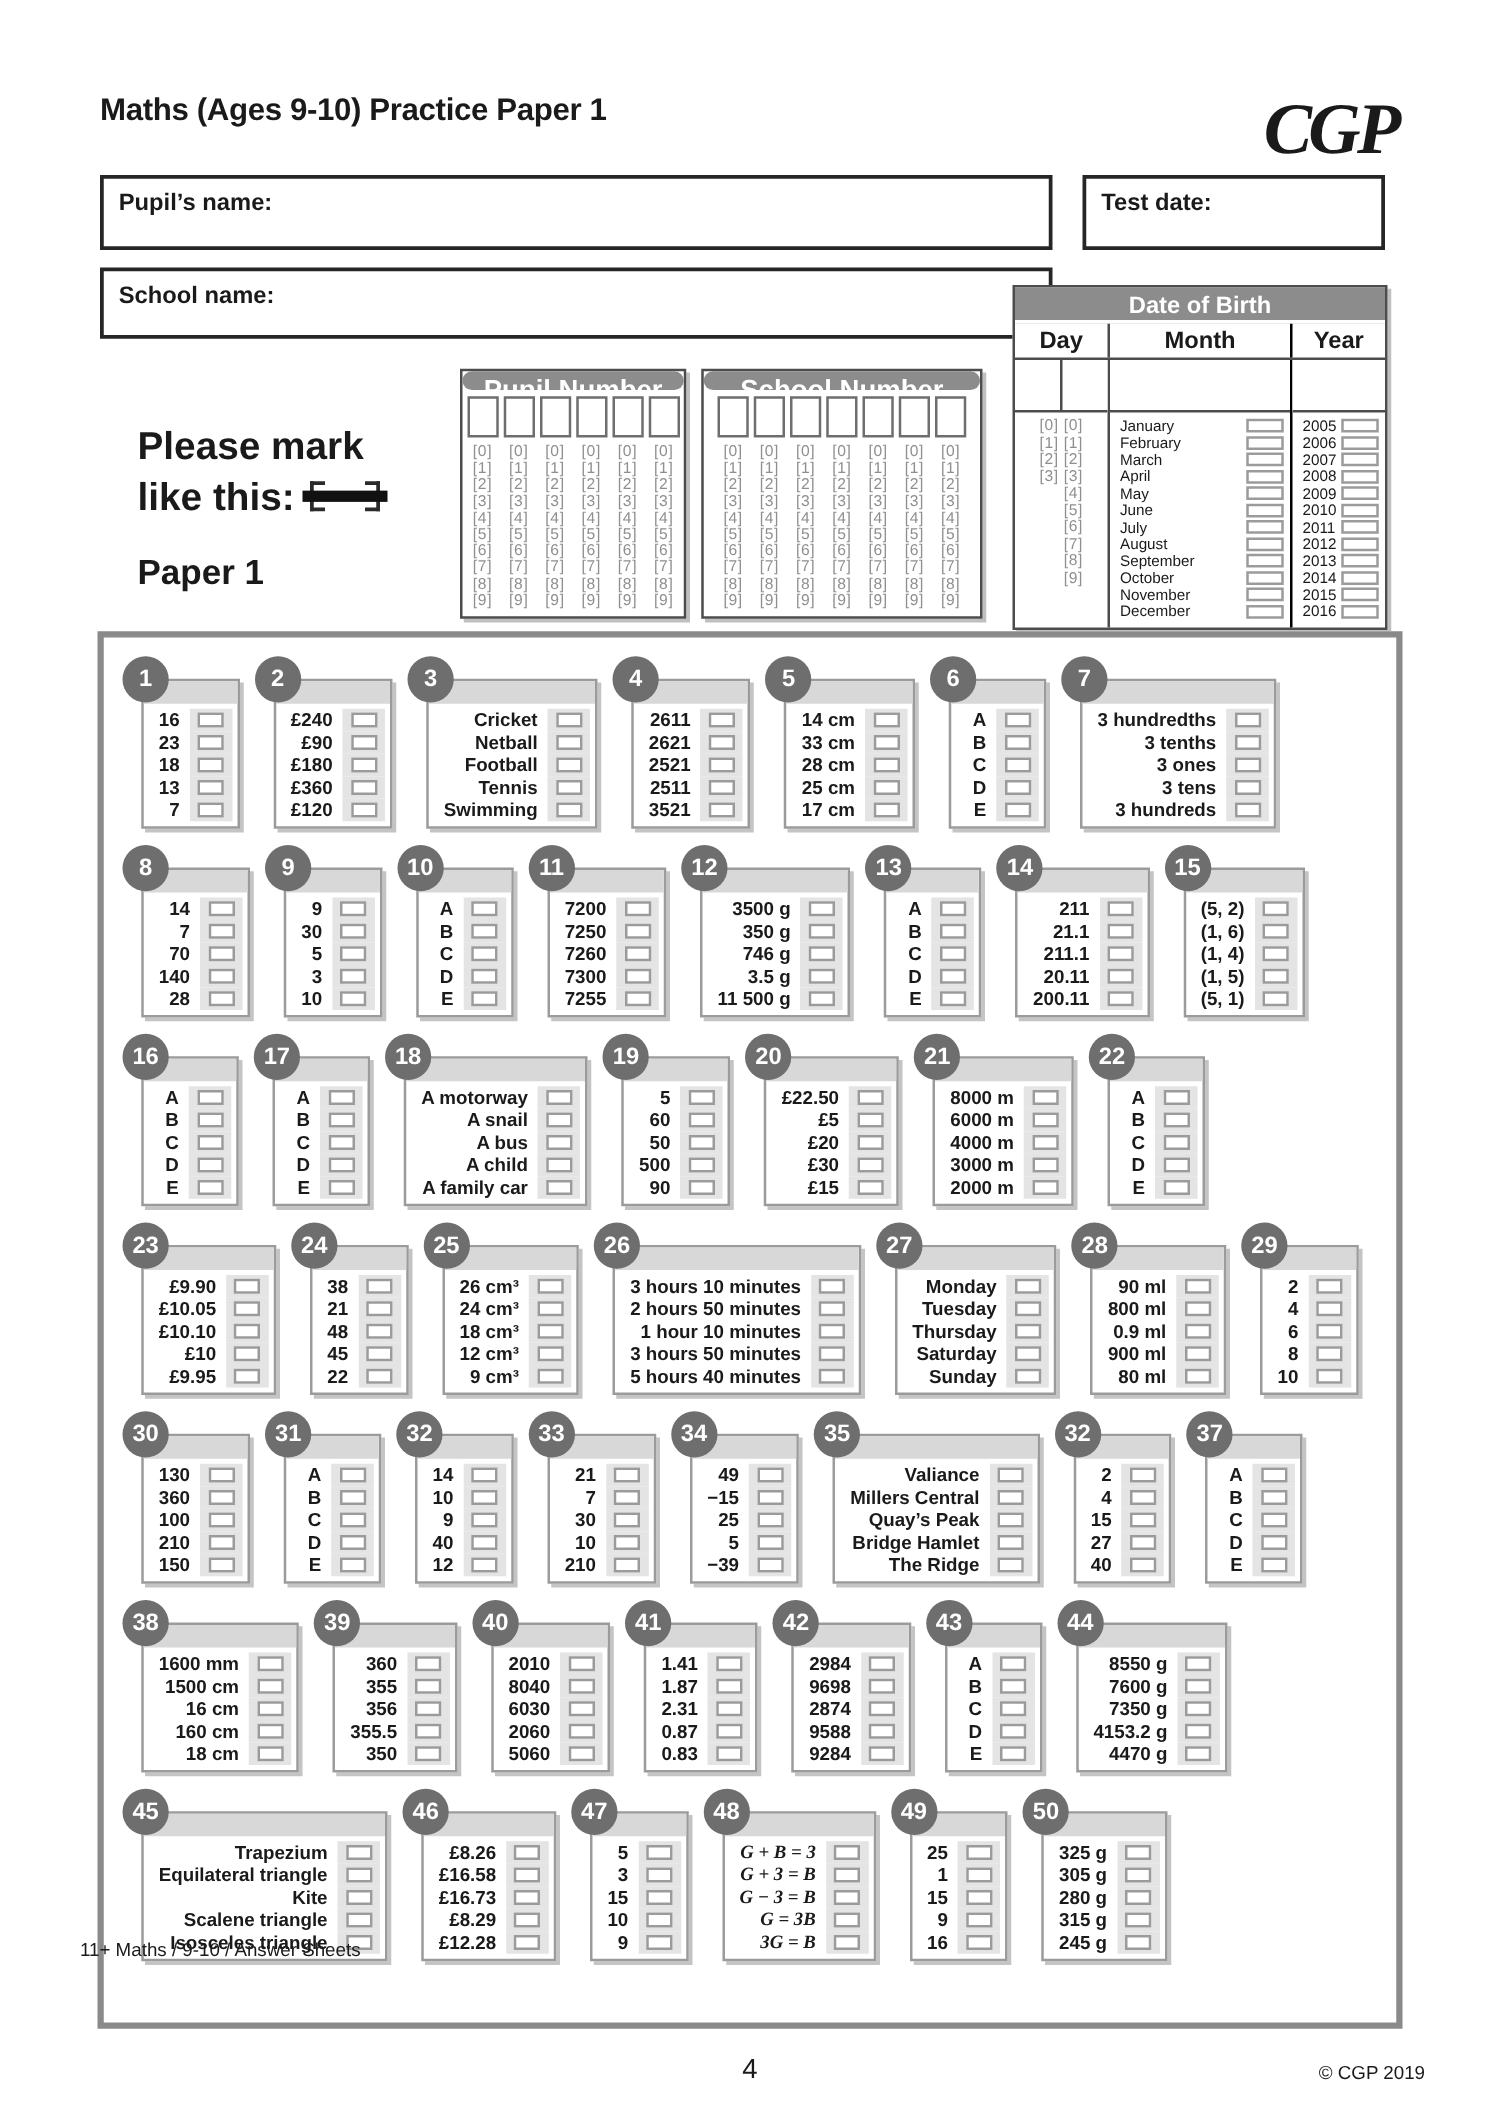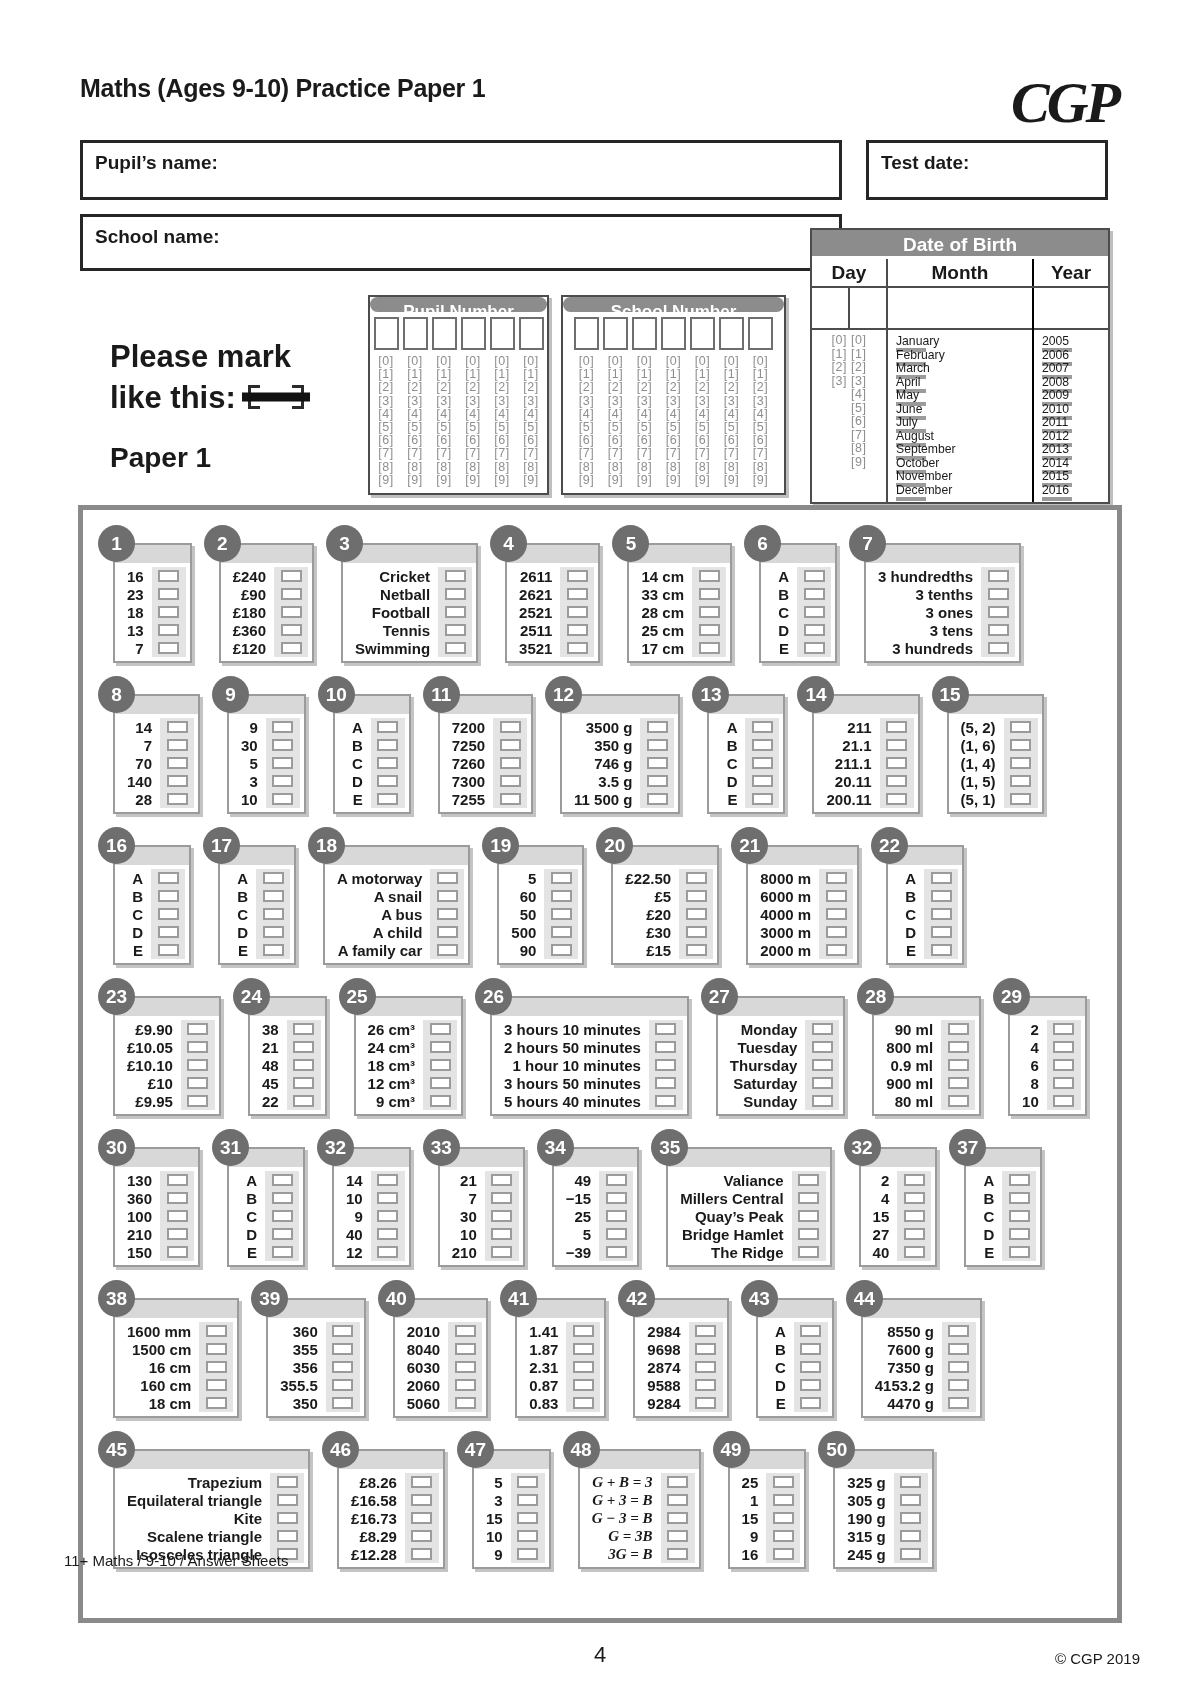--- a/index.html
+++ b/index.html
@@ -19,21 +19,21 @@
   #testdate-field{left:866px;top:140px;width:242px;height:60px;}
   #school-field{left:80px;top:214px;width:762px;height:57px;}
 
   
   .panel{position:absolute;border:2px solid #4c4c4c;background:#fff;box-shadow:3px 3px 0 #bfbfbf;}
   .panel-title{background:var(--panel_gray,#8c8c8c);color:#fff;font-weight:bold;text-align:center;}
 
   
   #pupilnum{left:368px;top:295px;width:181px;}
   #schoolnum{left:561px;top:295px;width:225px;}
-  .numtitle{font-size:17px;height:15px;line-height:29px;border-radius:13px;}
+  .numtitle{font-size:22px;height:15px;line-height:29px;border-radius:13px;}
   .numcols{display:flex;justify-content:center;gap:1px;padding:5px 2px 6px;}
   .numcol{display:flex;flex-direction:column;align-items:center;width:28px;}
   .entry{width:25px;height:33px;border:2px solid #6e6e6e;background:#fff;margin-bottom:5px;}
   .digits{display:flex;flex-direction:column;align-items:center;}
   .digit{font-size:12.5px;line-height:13.2px;color:var(--digit_gray,#8f8f8f);letter-spacing:0.5px;white-space:nowrap;}
 
   
   #dob{left:810px;top:228px;width:300px;}
   .dobtitle{font-size:19px;height:29px;line-height:29px;border-bottom:3px solid #fff;}
   .dobheads{display:flex;border-bottom:2px solid #4c4c4c;}
@@ -43,21 +43,21 @@
   .w-month{width:146px;border-right:2px solid #000000;}
   .w-year{flex:1;}
   .dcol{display:flex;flex-direction:column;}
   .entryrow{display:flex;height:42px;border-bottom:2px solid #4c4c4c;background:#fff;}
   .day-entry{flex:1;}
   .day-entry + .day-entry{border-left:2px solid #4c4c4c;}
   .dlist{padding:4px 0 6px;}
   .daydigits{display:flex;justify-content:center;gap:4px;padding-top:4px;}
   .ddcol{display:flex;flex-direction:column;}
   .ddigit{font-size:12.5px;line-height:13.5px;color:var(--digit_gray,#8f8f8f);letter-spacing:0.5px;text-align:center;}
-  .dobrow{display:flex;align-items:flex-start;height:13.5px;padding:0 5px 0 8px;flex-direction:column;}
+  .dobrow{display:flex;align-items:center;height:13.5px;padding:0 5px 0 8px;}
   .dobname{flex:1;font-size:12.2px;white-space:nowrap;}
   .dobcheck{width:30px;height:11px;border:2px solid var(--border_gray,#9b9b9b);background:#fff;}
 
   
   .mark-inst{position:absolute;left:110px;top:336px;font-size:31px;font-weight:bold;line-height:41px;}
   .mark-symbol{display:inline-block;position:relative;width:56px;height:24px;vertical-align:-1px;margin-left:12px;}
   .mark-symbol .brl,.mark-symbol .brr{position:absolute;top:0;width:12px;height:100%;border:3px solid #2b2b2b;}
   .mark-symbol .brl{left:0;border-right:none;}
   .mark-symbol .brr{right:0;border-left:none;}
   .mark-symbol .bar{position:absolute;left:-6px;right:-6px;top:50%;height:9px;transform:translateY(-50%);background:#111;}
@@ -2347,21 +2347,21 @@
                   <span class="qcheck"></span>
                 </span>
             </div>
               <div class="qopt">
               <span class="qlabel">305 g</span>
               <span class="qchkcell">
                   <span class="qcheck"></span>
                 </span>
             </div>
               <div class="qopt">
-              <span class="qlabel">190 g</span>
+              <span class="qlabel">280 g</span>
               <span class="qchkcell">
                   <span class="qcheck"></span>
                 </span>
             </div>
               <div class="qopt">
               <span class="qlabel">315 g</span>
               <span class="qchkcell">
                   <span class="qcheck"></span>
                 </span>
             </div>

